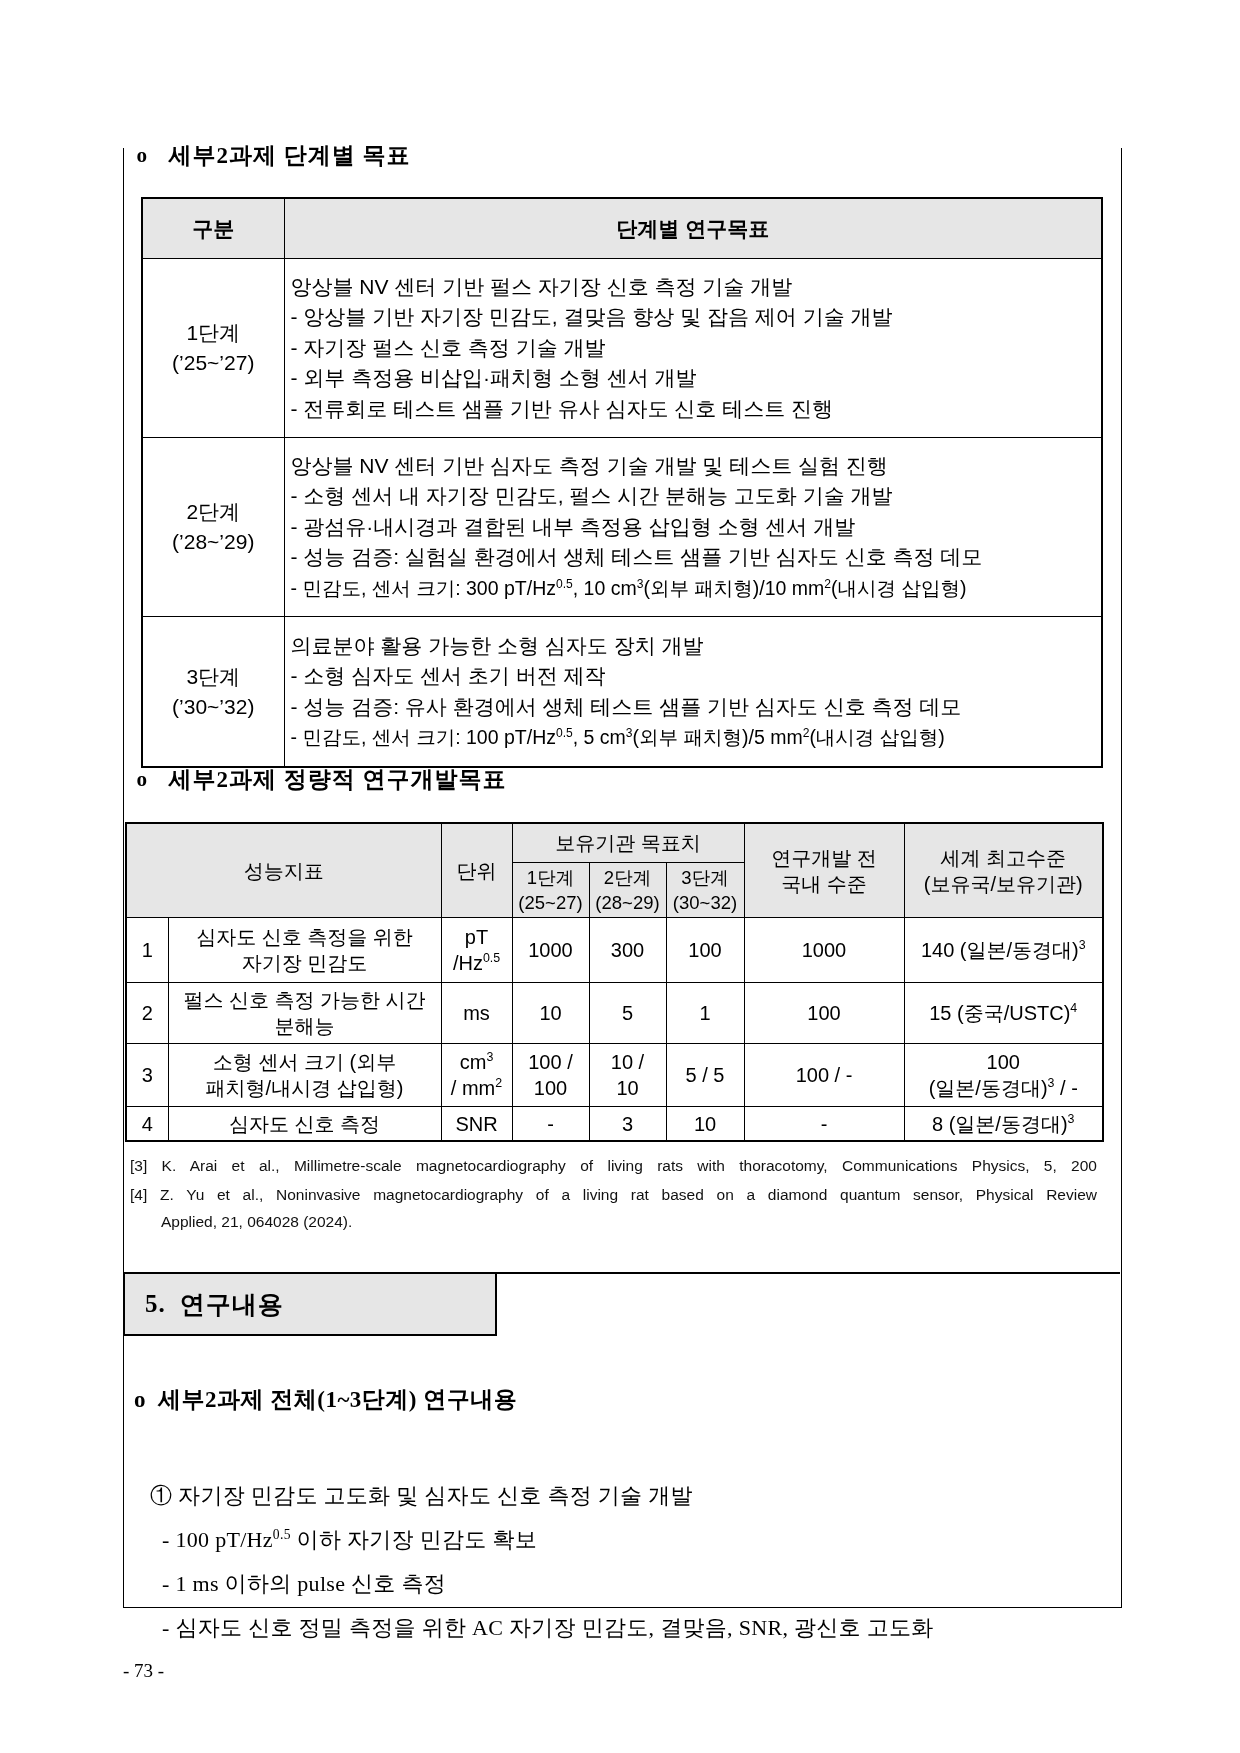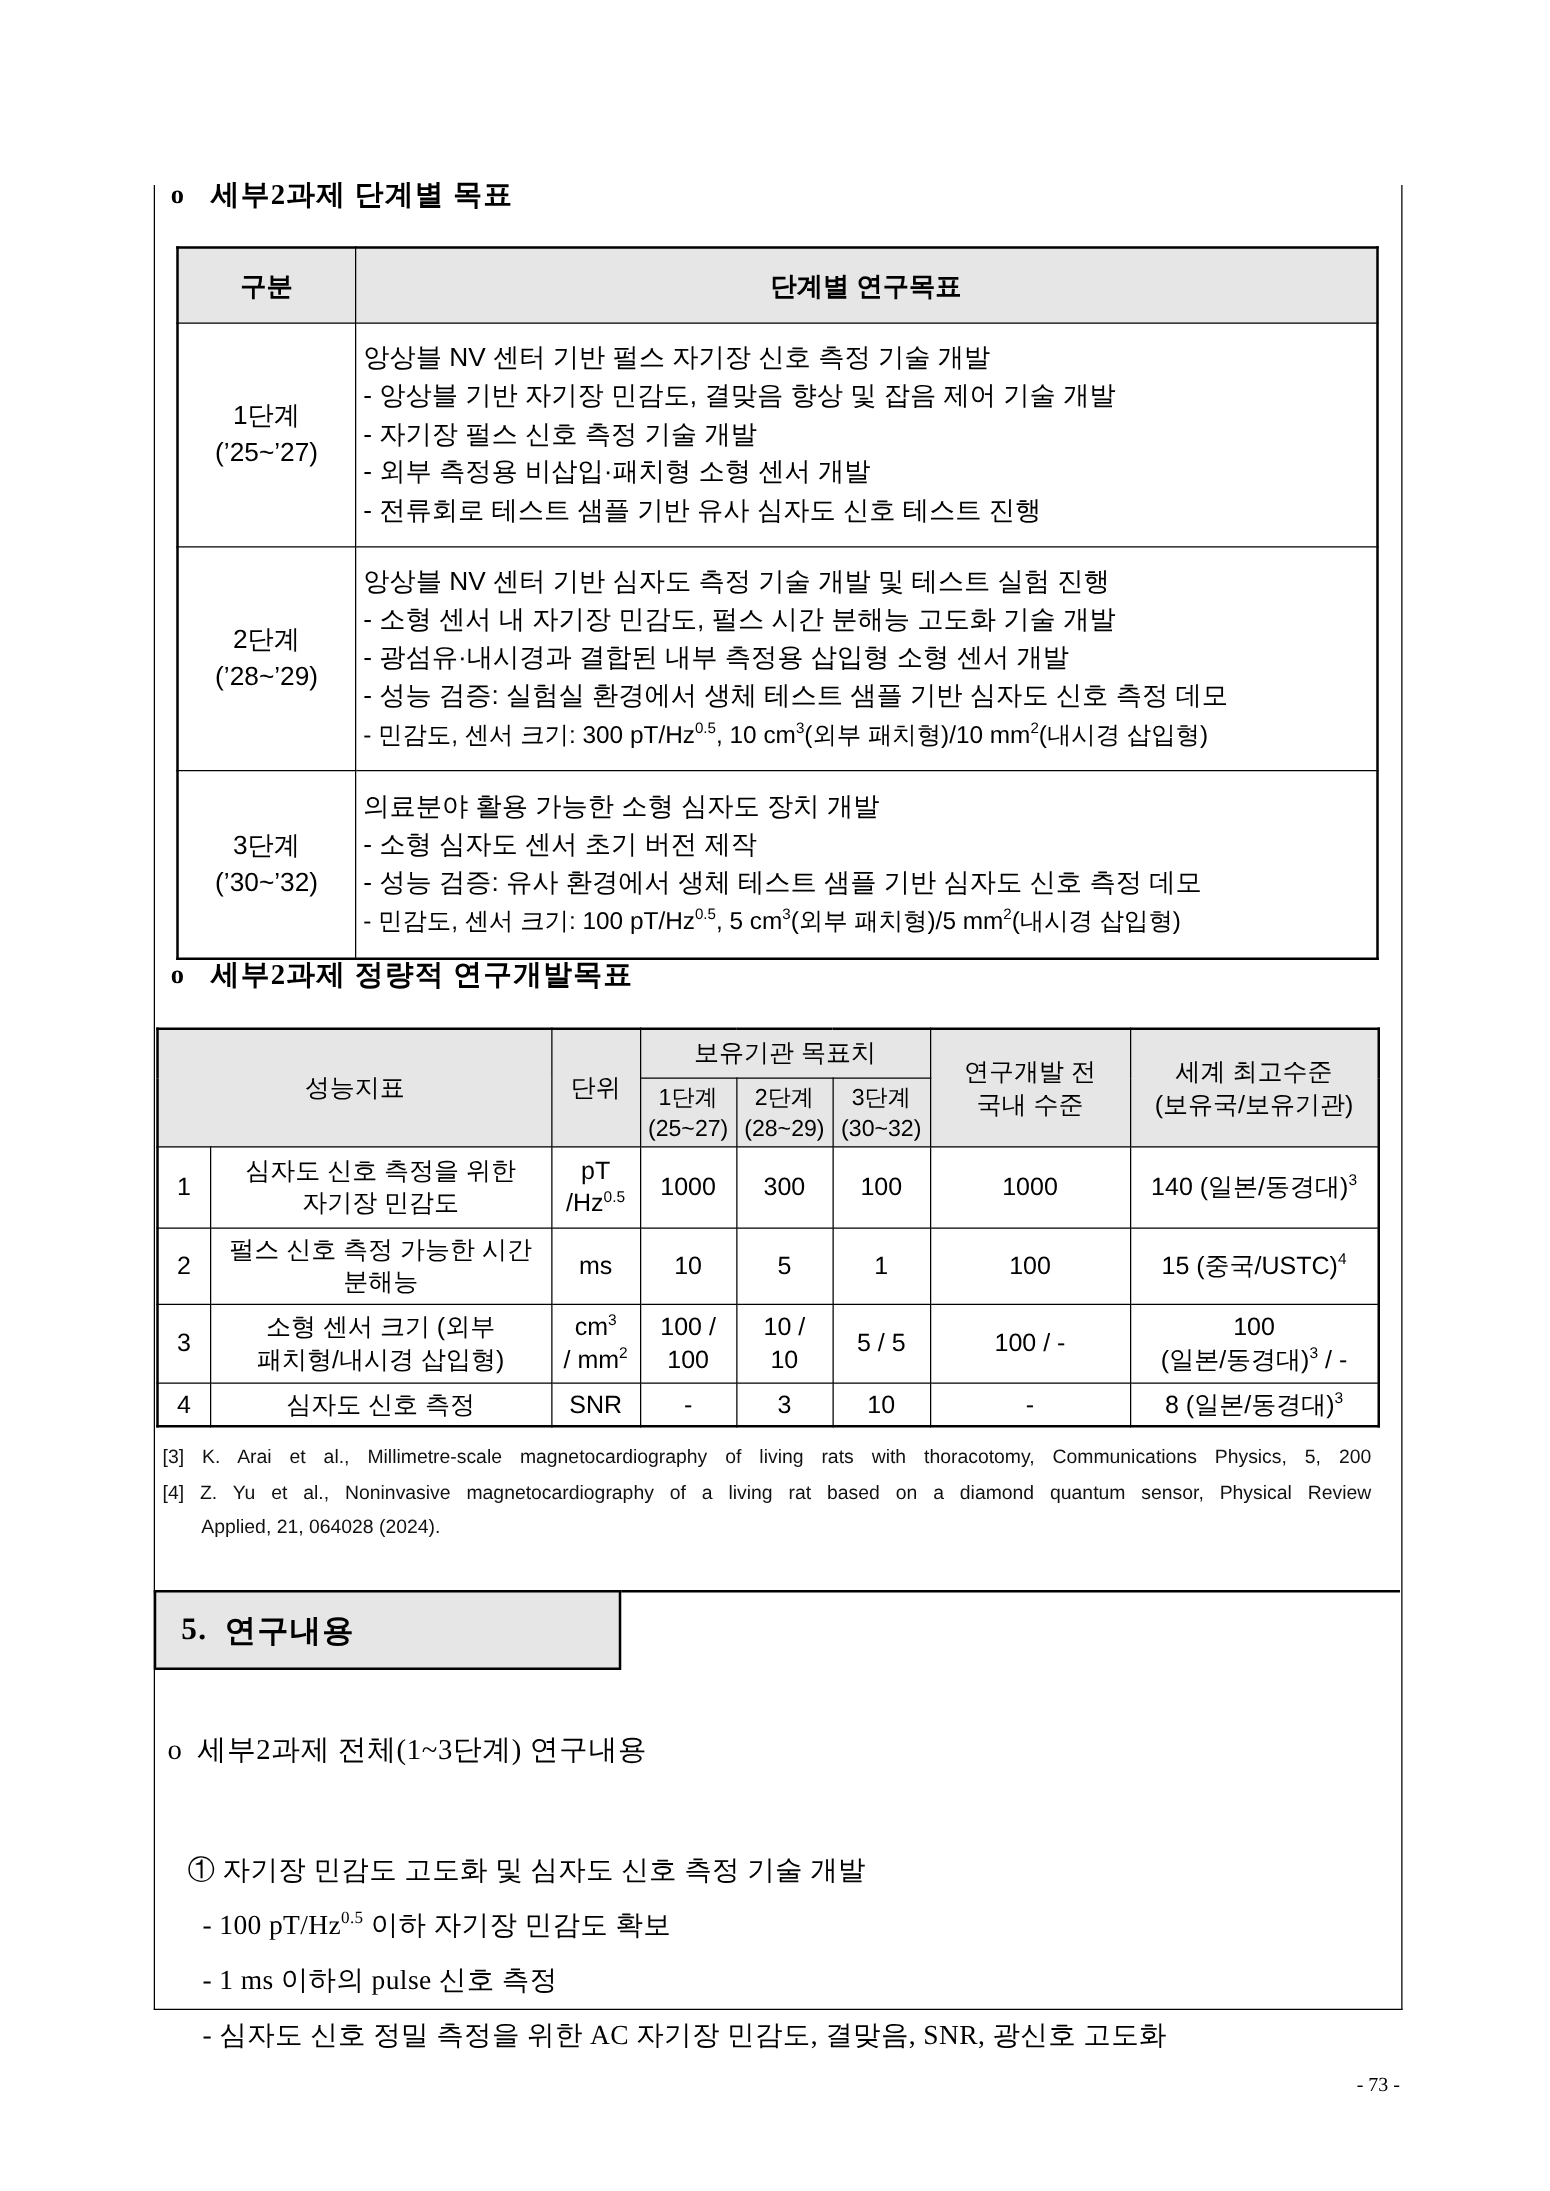--- a/index.html
+++ b/index.html
@@ -70,28 +70,28 @@
   
   .divider{border-top:2px solid #000;height:0;}
   .sec5{
     background:#e6e6e6;border:2px solid #000;
     display:flex;align-items:center;
     font-family:"Liberation Serif", serif;font-weight:bold;font-size:25px;
     padding-left:20px;box-sizing:border-box;letter-spacing:1px;
   }
   .sec5 .num{margin-right:14px;}
 
-  .h-content{font-weight:normal;font-size:23px;line-height:32px;white-space:nowrap;letter-spacing:.5px;}
+  .h-content{font-weight:bold;font-size:23px;line-height:32px;white-space:nowrap;letter-spacing:.5px;}
   .h-content .blt{margin-right:12px;}
 
   .items{font-size:22px;line-height:32px;margin-top:36px;}
   .items .it{margin-bottom:12px;white-space:nowrap;letter-spacing:.3px;}
   .items .it.sub{padding-left:12px;}
 
-  .pageno{width:997px;text-align:right;font-size:16px;font-family:"Liberation Serif", serif;}
+  .pageno{width:997px;text-align:left;font-size:19px;font-family:"Liberation Serif", serif;}
 </style>
 </head>
 <body>
 
 <div class="page">
 
   <div class="frame"></div>
 
   <div class="abs h-bullet" style="left:136px;top:140px;">
     <span class="blt">o</span><span>세부2과제 단계별 목표</span>

